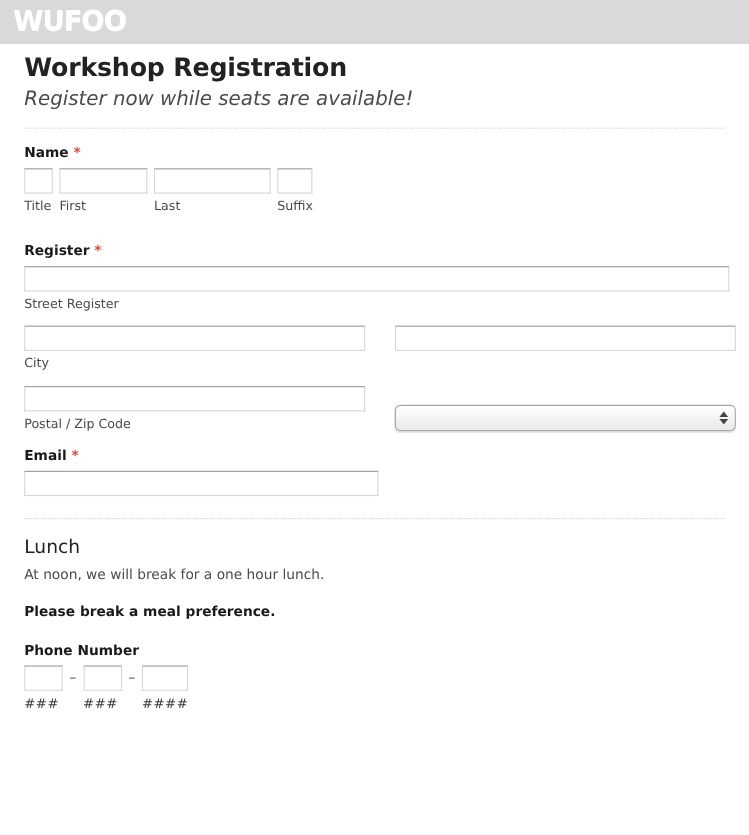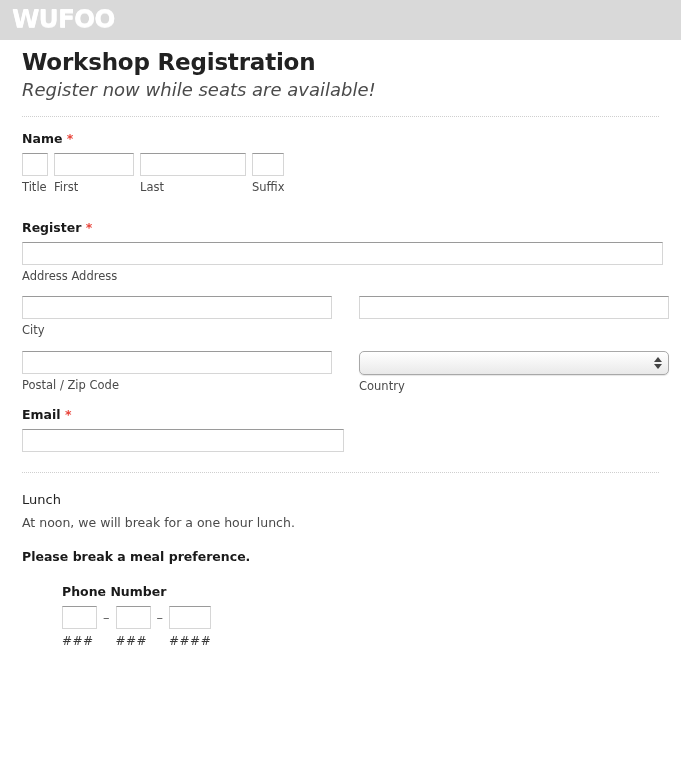--- a/index.html
+++ b/index.html
@@ -174,21 +174,21 @@
   .ar-up, .ar-dn {
     width: 0; height: 0;
     border-left: 4.5px solid transparent;
     border-right: 4.5px solid transparent;
   }
   .ar-up { border-bottom: 5px solid #444; }
   .ar-dn { border-top: 5px solid #444; }
 
   
   .section-title {
-    font-size: 13px;
+    font-size: 17px;
     font-weight: normal;
     color: #222222;
     margin: 0 0 5px 2px;
     line-height: 21px;
   }
   .section-desc {
     font-size: 12.5px;
     color: #4a4a4a;
     margin: 0 0 18px 2px;
     line-height: 16px;
@@ -261,48 +261,47 @@
   </div>
 
   <div class="field" style="margin-top:26px;">
     <span class="field-label">
       <span>Register</span>
       <span class="req">*</span>
     </span>
 
     <div>
       <input class="txt w-full" type="text" value="" style="">
-      <span class="sub-label">Address Address</span>
+      <span class="sub-label">Street Register</span>
     </div>
 
 
     <div class="two-col" style="margin-top:13px;">
       <div>
         <input class="txt w-half" type="text" value="" style="">
         <span class="sub-label">City</span>
       </div>
       <div>
         <input class="txt w-half" type="text" value="" style="">
       </div>
     </div>
 
-    <div class="two-col" style="margin-top:14px;">
+    <div class="two-col" style="margin-top:14px;align-items:flex-end;">
       <div>
         <input class="txt w-half" type="text" value="" style="">
         <span class="sub-label">Postal / Zip Code</span>
       </div>
       <div>
         <div class="sel sel-country">
           <span></span>
           <span class="sel-arrows">
             <span class="ar-up"></span>
             <span class="ar-dn"></span>
           </span>
         </div>
-        <span class="sub-label">Country</span>
       </div>
     </div>
   </div>
 
   <div class="field" style="">
     <span class="field-label">
       <span>Email</span>
       <span class="req">*</span>
     </span>
     <input class="txt w-email" type="text" value="" style="">
@@ -311,21 +310,21 @@
   <hr class="divider" style="margin-top:20px;margin-bottom:16px;">
 
   <div>
     <h2 class="section-title">Lunch</h2>
     <p class="section-desc">At noon, we will break for a one hour lunch.</p>
 
     <div class="field">
       <span class="field-label">Please break a meal preference.</span>
     </div>
 
-    <div class="field" style="margin-top:20px;margin-left:40px;">
+    <div class="field" style="margin-top:20px;">
       <span class="field-label">Phone Number</span>
       <div class="phone-row">
         <div class="phone-col">
           <input class="txt w-p3" type="text" value="" style="">
           <span class="hash">###</span>
         </div>
         <span class="phone-dash">–</span>
         <div class="phone-col">
           <input class="txt w-p3" type="text" value="" style="">
           <span class="hash">###</span>

